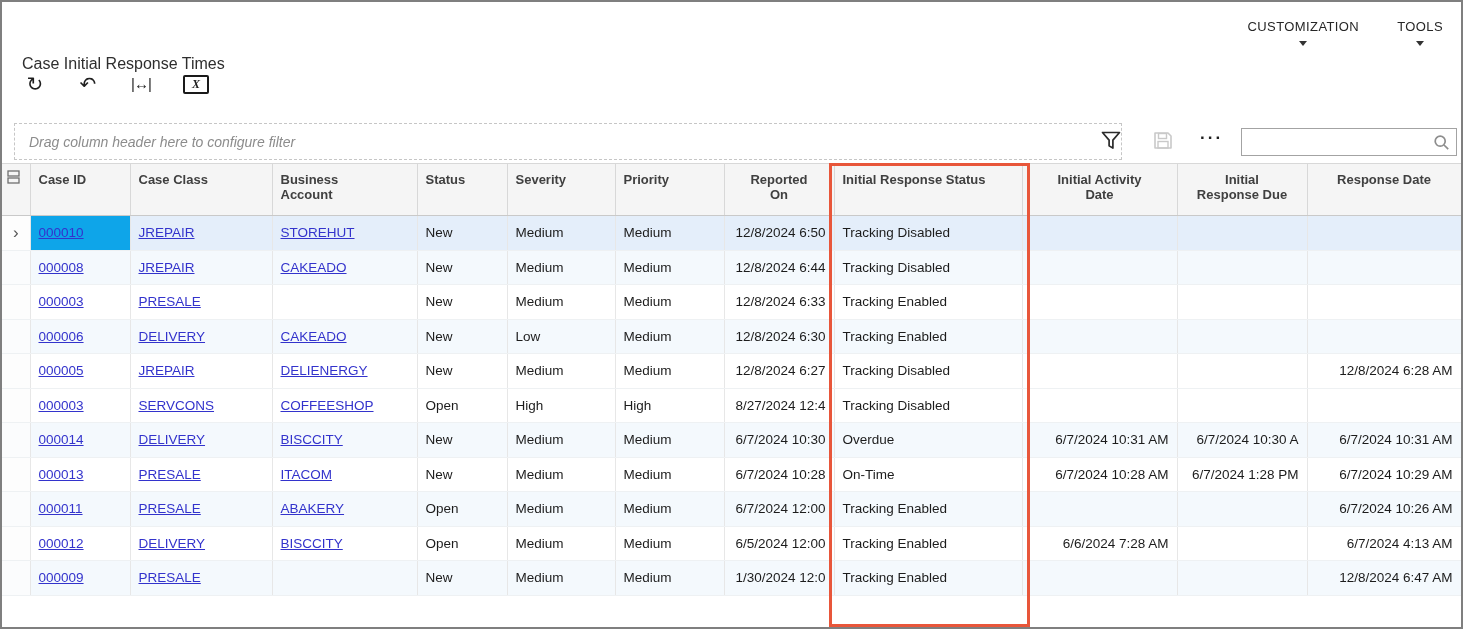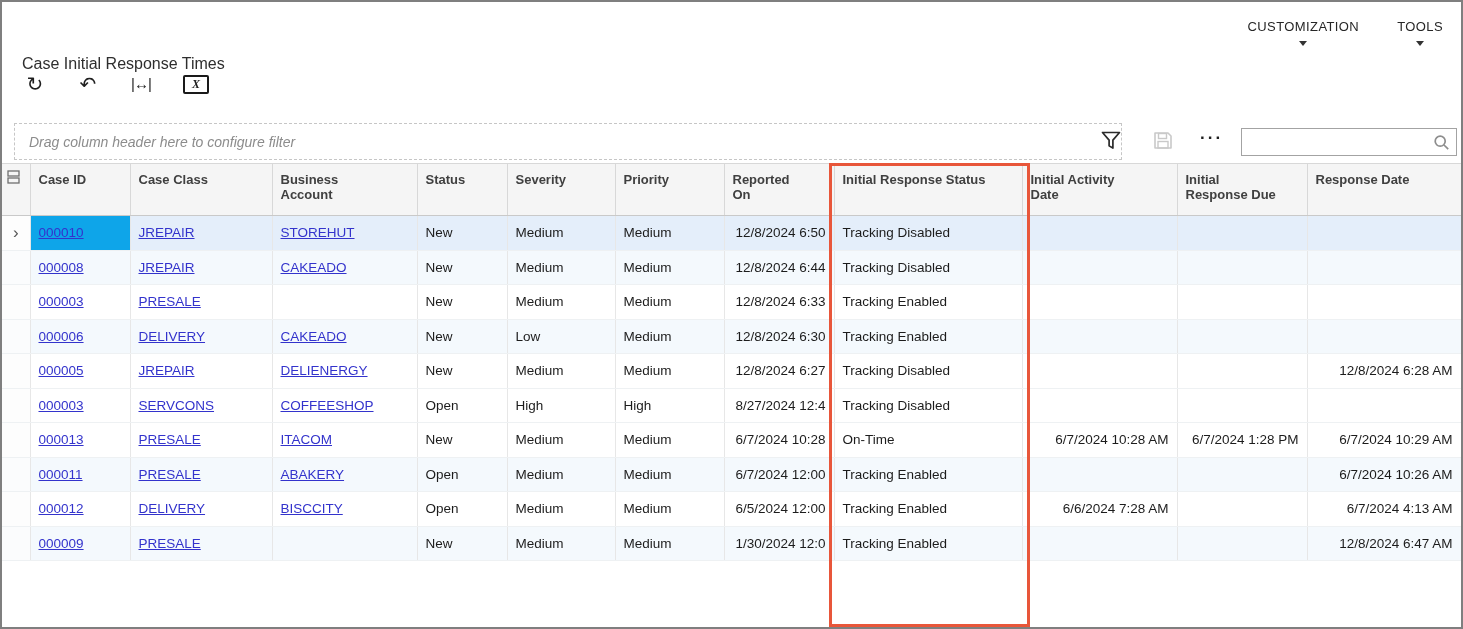--- a/index.html
+++ b/index.html
@@ -25,21 +25,21 @@
   .save-btn{position:absolute;top:128px;left:1150px;}
   .more-btn{position:absolute;top:122px;left:1198px;font-size:17px;font-weight:bold;letter-spacing:3px;color:#1f1f1f;cursor:pointer;}
   .searchbox{position:absolute;top:126px;right:4px;width:216px;height:28px;box-sizing:border-box;
     border:1px solid #a3a3a3;display:flex;align-items:center;background:#fff;}
   .searchbox input{flex:1;border:none;outline:none;font-size:13px;padding:0 6px;font-family:inherit;min-width:0;}
   .searchbox svg{margin-right:6px;flex:0 0 auto;}
 
   table.grid{position:absolute;top:161px;left:0;width:1459px;table-layout:fixed;border-collapse:collapse;font-size:13.5px;}
   .grid th{background:#f5f5f5;border-top:1px solid #d8d8d8;border-right:1px solid #d8d8d8;border-bottom:1px solid #c9c9c9;
     font-size:13px;font-weight:bold;color:#404040;text-align:left;vertical-align:top;padding:8px 8px 4px 8px;height:52px;box-sizing:border-box;}
-  .grid th.r{text-align:left;}
+  .grid th.r{text-align:center;}
   .grid th span{display:inline-block;}
   .grid th.c-business_account span{max-width:70px;}
   .grid th.c-reported_on span{max-width:70px;}
   .grid th.c-initial_activity_date span{max-width:96px;}
   .grid th.c-initial_response_due span{max-width:96px;}
   .grid th.iconcol{padding:6px 4px 0 5px;}
   .grid td{height:34.5px;box-sizing:border-box;padding:0 8px;white-space:nowrap;overflow:hidden;
     border-right:1px solid #e7e7e7;border-bottom:1px solid #eef1f3;color:#1c1c1c;vertical-align:middle;}
   .grid td.r{text-align:right;}
   .grid td.rowhdr{padding:0 4px;text-align:center;color:#555;font-size:17px;background:#fdfdfd;}
@@ -219,20 +219,34 @@
           <td class=""><a>COFFEESHOP</a></td>
           <td class="">Open</td>
           <td class="">High</td>
           <td class="">High</td>
           <td class="r">8/27/2024 12:4</td>
           <td class="">Tracking Disabled</td>
           <td class="r"></td>
           <td class="r"></td>
           <td class="r"></td>
         </tr>
+        <tr class="alt">
+          <td class="rowhdr"></td>
+          <td class=""><a>000014</a></td>
+          <td class=""><a>DELIVERY</a></td>
+          <td class=""><a>BISCCITY</a></td>
+          <td class="">New</td>
+          <td class="">Medium</td>
+          <td class="">Medium</td>
+          <td class="r">6/7/2024 10:30</td>
+          <td class="">Overdue</td>
+          <td class="r">6/7/2024 10:31 AM</td>
+          <td class="r">6/7/2024 10:30 A</td>
+          <td class="r">6/7/2024 10:31 AM</td>
+        </tr>
         <tr class="">
           <td class="rowhdr"></td>
           <td class=""><a>000013</a></td>
           <td class=""><a>PRESALE</a></td>
           <td class=""><a>ITACOM</a></td>
           <td class="">New</td>
           <td class="">Medium</td>
           <td class="">Medium</td>
           <td class="r">6/7/2024 10:28</td>
           <td class="">On-Time</td>

